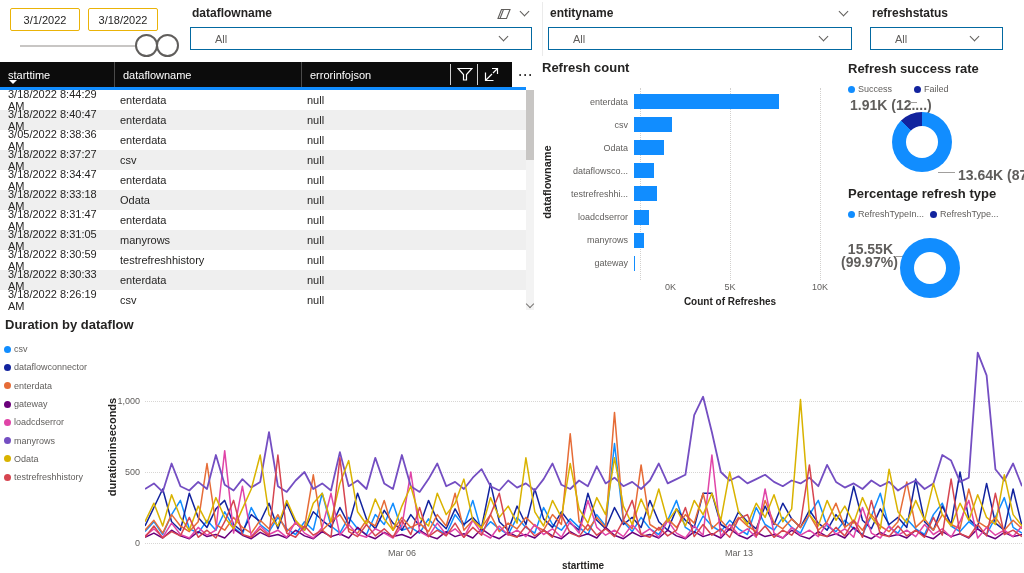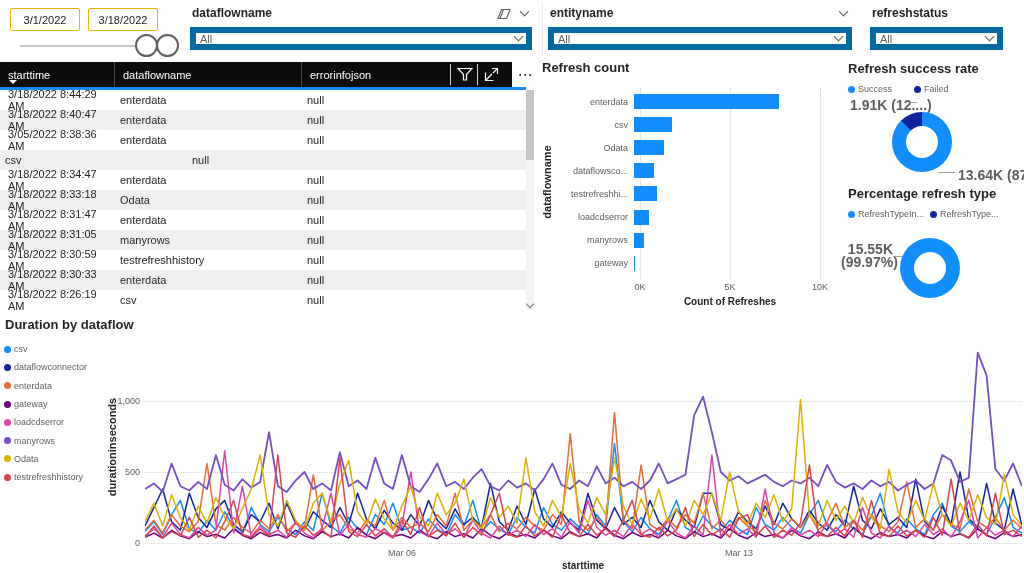--- a/index.html
+++ b/index.html
@@ -8,22 +8,22 @@
             font-family:"Liberation Sans", sans-serif; color:#252423; }
 
   
   .date-box { position:absolute; top:8px; width:70px; height:23px; border:1px solid #eab308;
               border-radius:2px; font-size:11px; color:#252423; text-align:center;
               font-family:"Liberation Sans",sans-serif; background:#fff; }
   .slider-track { position:absolute; left:20px; top:45px; width:128px; height:2px; background:#c8c6c4; }
   .slider-handle { position:absolute; top:34px; width:23px; height:23px; border:2px solid #605e5c;
                    border-radius:50%; background:#fff; }
   .slicer-label { position:absolute; font-size:12px; font-weight:700; color:#252423; }
-  .dropdown { position:absolute; height:23px; border:6px solid #0369a1; background:#fff;
-              display:flex; align-items:center; justify-content:space-between; padding:0 4px; }
+  .dropdown { position:absolute; height:23px; border:1px solid #0369a1; background:#fff;
+              display:flex; align-items:center; justify-content:space-between; padding:0 24px; }
   .dropdown .val { font-size:11px; color:#605e5c; }
   .chev { width:7px; height:7px; border-right:1.2px solid #605e5c; border-bottom:1.2px solid #605e5c;
           transform:rotate(45deg); margin-top:-4px; }
   .vsep { position:absolute; width:1px; background:#ebebeb; }
 
   
   .tbl-header { position:absolute; left:0; top:62px; width:517px; height:25px; background:#0c0c0c;
                 display:flex; color:#fff; font-size:11px; }
   .th { display:flex; align-items:center; padding-left:8px; border-right:1px solid #4a4a4a; position:relative; }
   .sort-caret { position:absolute; left:9px; top:18px; width:0; height:0;
@@ -139,20 +139,21 @@
         <div class="td1">3/18/2022 8:40:47 AM</div>
         <div class="td2">enterdata</div>
         <div class="td3">null</div>
       </div>
       <div class="trow">
         <div class="td1">3/05/2022 8:38:36 AM</div>
         <div class="td2">enterdata</div>
         <div class="td3">null</div>
       </div>
       <div class="trow">
+        <div class="td1">3/18/2022 8:37:27 AM</div>
         <div class="td2">csv</div>
         <div class="td3">null</div>
       </div>
       <div class="trow">
         <div class="td1">3/18/2022 8:34:47 AM</div>
         <div class="td2">enterdata</div>
         <div class="td3">null</div>
       </div>
       <div class="trow">
         <div class="td1">3/18/2022 8:33:18 AM</div>
@@ -222,21 +223,21 @@
       </div>
       <div class="bar-row">
         <div class="bar-cat">manyrows</div>
         <div class="bar" style="width: 10.08px; background: rgb(17, 141, 255);"></div>
       </div>
       <div class="bar-row">
         <div class="bar-cat">gateway</div>
         <div class="bar" style="width: 1px; background: rgb(17, 141, 255);"></div>
       </div>
     </div>
-  <div class="tick" style="left:630px; top:282px; width:20px; text-align:center;">0K</div>
+  <div class="tick" style="left:656px; top:282px; width:20px; text-align:right;">0K</div>
   <div class="tick" style="left:720px; top:282px; width:20px; text-align:center;">5K</div>
   <div class="tick" style="left:806px; top:282px; width:28px; text-align:center;">10K</div>
   <div class="axis-title" style="left:640px; top:296px; width:180px;">Count of Refreshes</div>
 
   <div class="vtitle" style="left:848px; top:61px;">Refresh success rate</div>
   <div class="legend-row" style="left:848px; top:84px;" id="donut1-legend">
       <div class="leg-item">
         <span class="leg-dot" style="background: rgb(17, 141, 255);"></span>
         <span>Success</span>
       </div>

